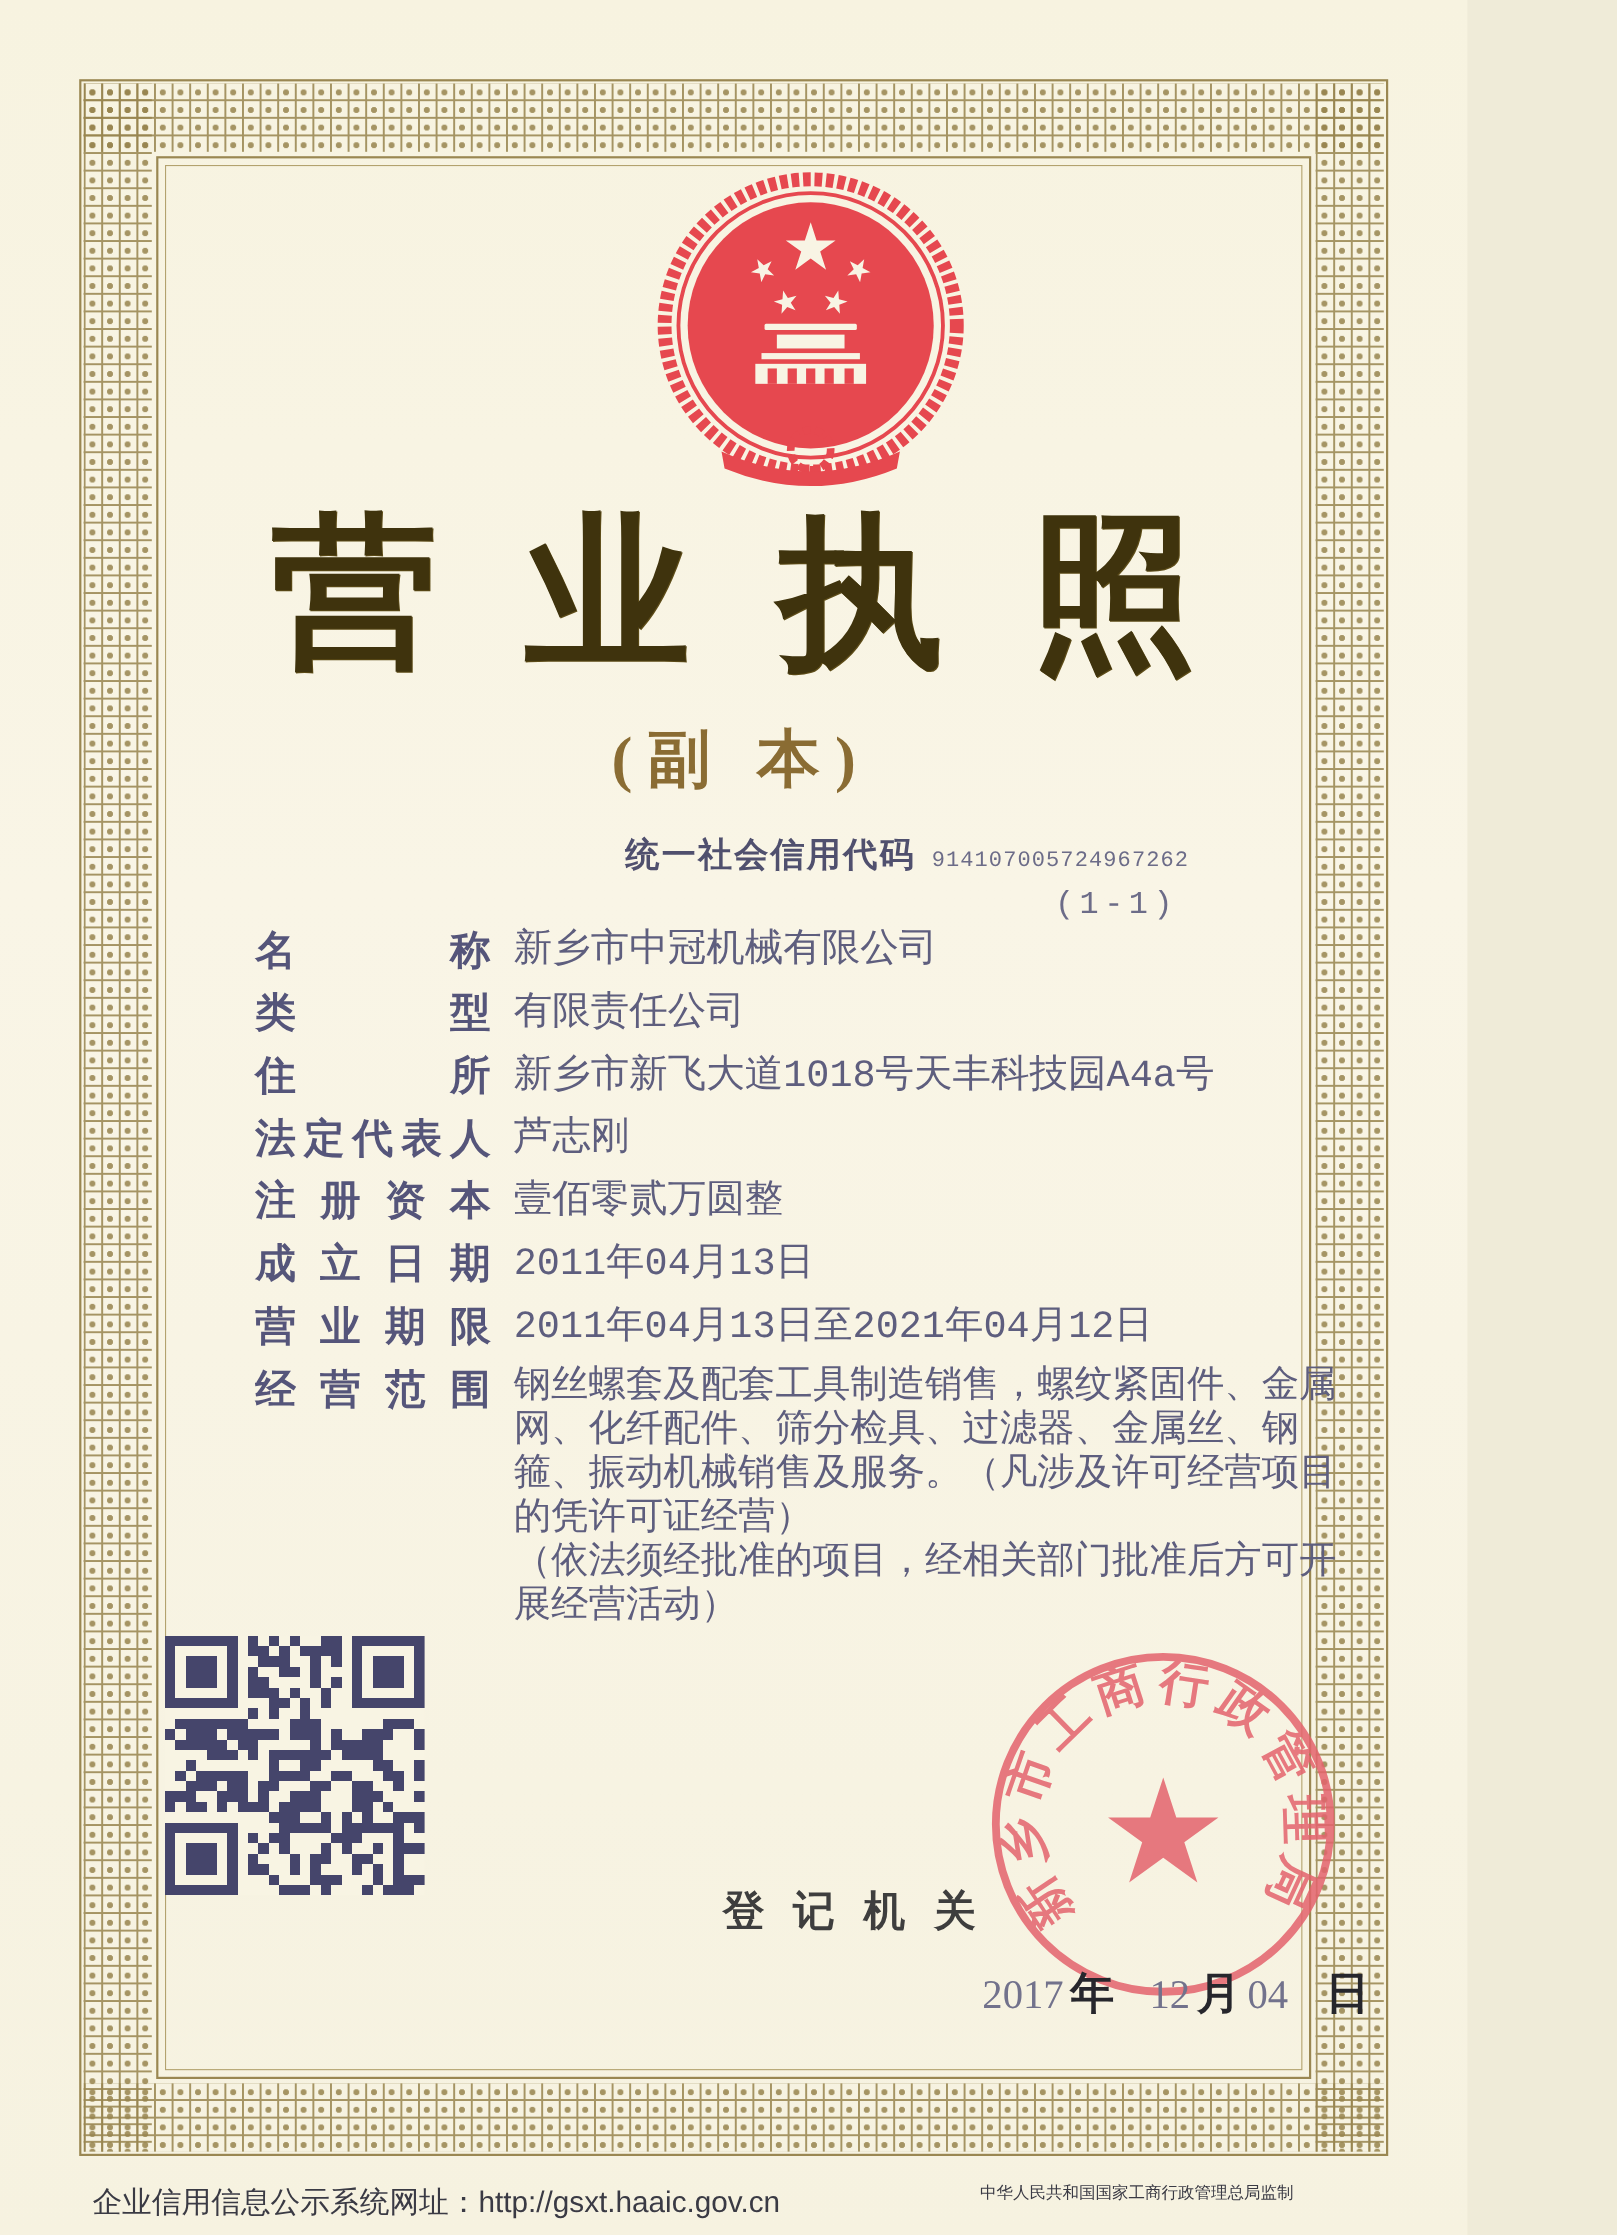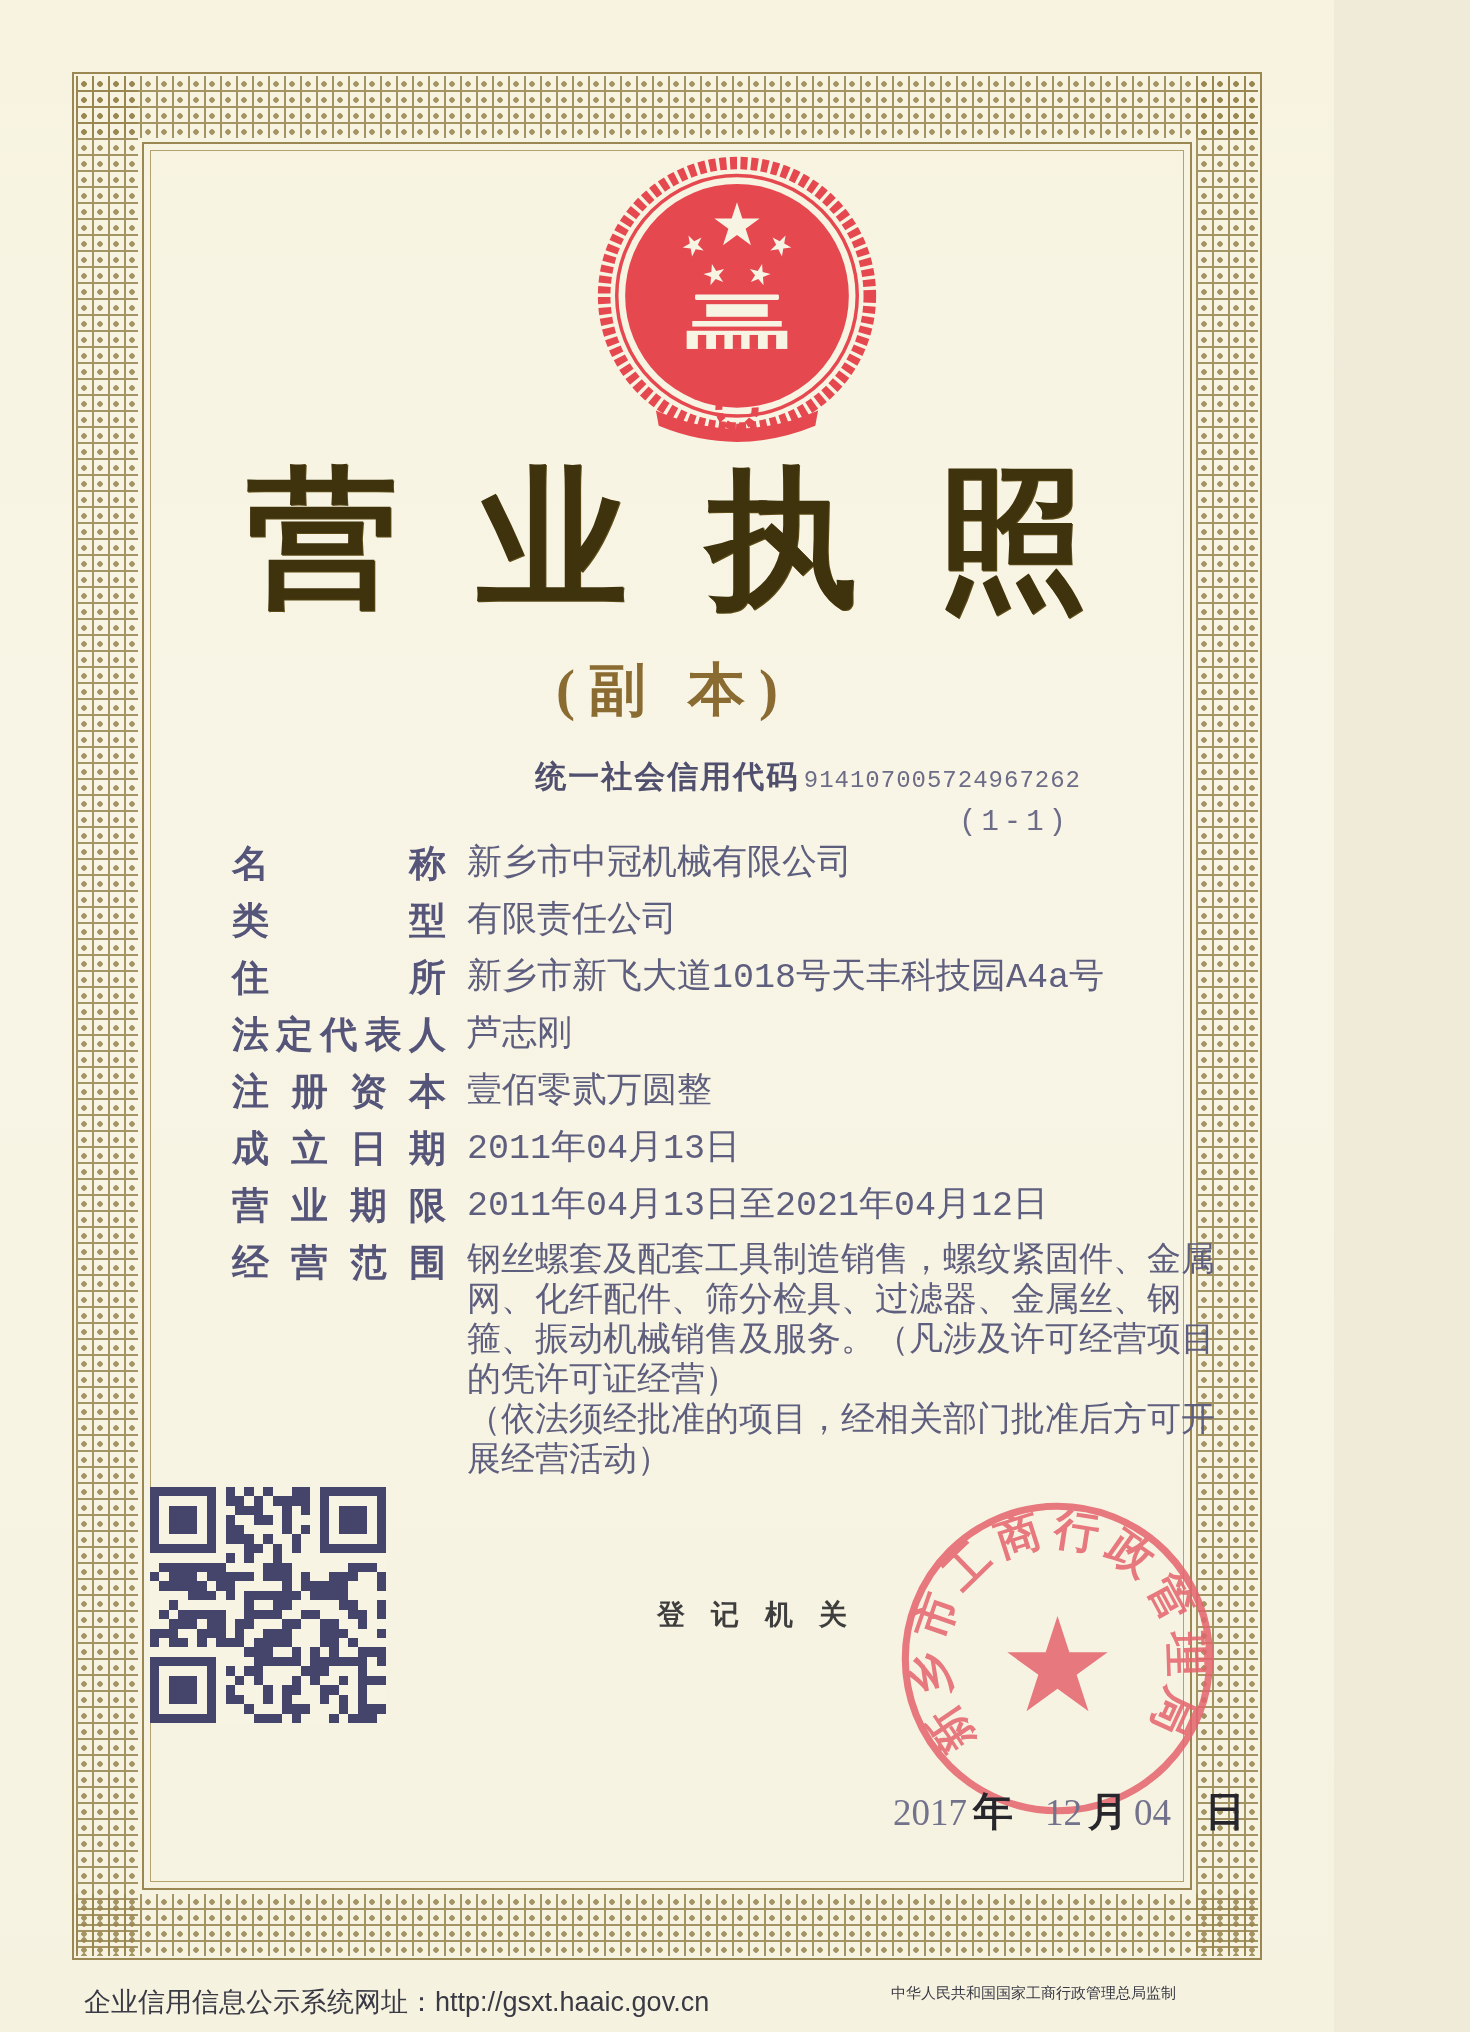--- a/index.html
+++ b/index.html
@@ -34,21 +34,21 @@
     letter-spacing:80px;text-indent:80px;line-height:1.15;
     text-shadow:1px 1px 0 #5d4c18;
   }
   .subtitle{
     position:absolute;left:0;right:0;top:652px;text-align:center;
     font-size:57px;font-weight:600;color:#8a6c33;
     font-family:"Liberation Serif",serif;letter-spacing:14px;text-indent:14px;
   }
   .credit-row{position:absolute;top:756px;right:253px;white-space:nowrap;}
   .credit-label{font-size:31px;font-weight:bold;color:#50506e;letter-spacing:2px;}
-  .credit-code{font-family:"Liberation Mono",monospace;font-size:24px;color:#6c6c88;letter-spacing:1px;margin-left:0;}
+  .credit-code{font-family:"Liberation Mono",monospace;font-size:20px;color:#6c6c88;letter-spacing:1px;margin-left:10px;}
   .page-index{
     position:absolute;top:806px;right:263px;
     font-family:"Liberation Mono",monospace;font-size:29px;color:#6c6c88;letter-spacing:5px;
   }
 
   
   .fields{position:absolute;left:232px;top:842px;width:1040px;}
   .row{display:flex;align-items:flex-start;margin-bottom:13px;}
   .row-label{
     width:214px;flex-shrink:0;display:flex;justify-content:space-between;
@@ -56,22 +56,22 @@
   }
   .row-value{
     margin-left:21px;font-size:35px;color:#5e5e7e;line-height:44px;
     font-family:Liberation Mono, monospace;white-space:nowrap;
   }
   .row-value .line{font-size:34px;line-height:40px;}
 
   
   .qr{position:absolute;left:150px;top:1487px;width:236px;height:236px;}
   .reg-label{
-    position:absolute;left:657px;top:1596px;
-    font-size:28px;font-weight:bold;color:#3e3e3e;letter-spacing:26px;white-space:nowrap;
+    position:absolute;left:657px;top:1712px;
+    font-size:38px;font-weight:bold;color:#3e3e3e;letter-spacing:26px;white-space:nowrap;
   }
   .seal{position:absolute;left:885px;top:1486px;width:345px;height:345px;opacity:.85;}
   .date-row{position:absolute;left:893px;top:1784px;display:flex;align-items:baseline;white-space:nowrap;}
   .d-num{font-family:Liberation Serif, serif;font-size:37px;color:#72728c;}
   .d-cjk{font-weight:bold;font-size:40px;color:#26262c;}
   .gap-a{margin-left:32px;} .gap-b{margin-left:6px;} .gap-c{margin-left:34px;}
 
   
   .footer-left{position:absolute;left:84px;top:1984px;font-size:27px;color:#3a3a44;white-space:nowrap;}
   .footer-right{position:absolute;right:158px;top:1984px;font-size:15px;color:#3a3a44;white-space:nowrap;}

